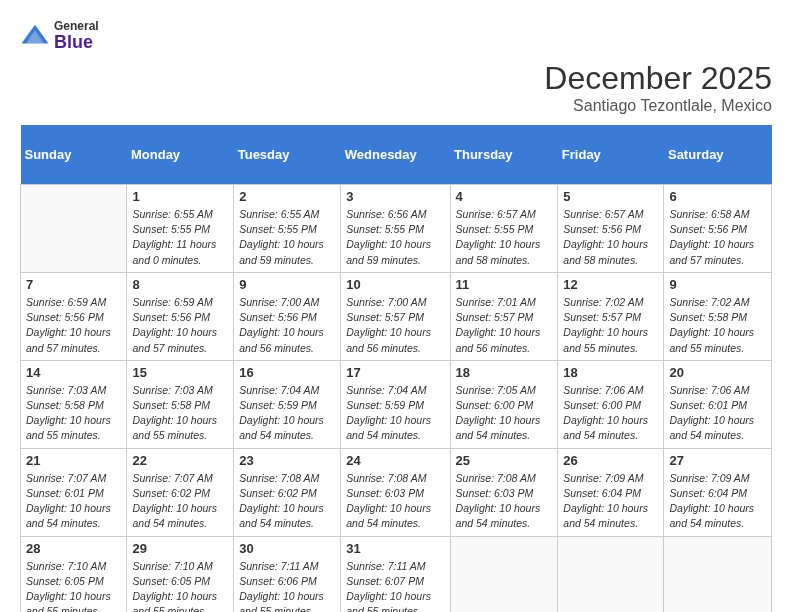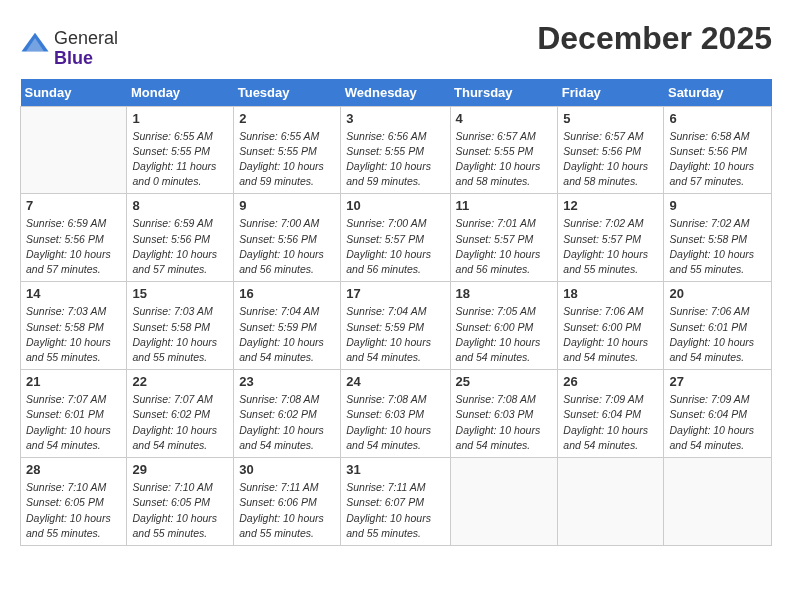--- a/index.html
+++ b/index.html
@@ -19,56 +19,56 @@
     .logo {
       display: flex;
       align-items: center;
     }
     .logo-text {
       display: flex;
       flex-direction: column;
       line-height: 1.1;
     }
     .logo-general {
-      font-size: 18px;
-      font-weight: normal;
-      color: #333;
-      margin-top: 9px;
+      font-size: 12px;
+      font-weight: bold;
+      color: #333;
     }
     .logo-blue {
       font-size: 18px;
       font-weight: bold;
       color: #4c1d95;
     }
     .logo-icon {
       width: 30px;
       height: 30px;
       margin-right: 4px;
     }
     .title-block {
       text-align: right;
     }
     .month-title {
       font-size: 32px;
-      font-weight: bold;
-      color: #333;
+      font-weight: normal;
+      color: #333;
+      margin-top: 40px;
     }
     .location {
       font-size: 16px;
       color: #555;
     }
     table {
       width: 100%;
       border-collapse: collapse;
       font-size: 11px;
     }
     thead tr th {
       background-color: #3a7bd5;
       color: #fff;
-      padding: 6px 4px;
+      padding: 22px 4px;
       text-align: left;
       font-size: 13px;
       font-weight: bold;
     }
     tbody tr td {
       border: 1px solid #ccc;
       padding: 4px 5px;
       vertical-align: top;
       height: 85px;
       width: 113px;
@@ -99,20 +99,21 @@
       <polygon points="20,5 38,30 2,30" fill="#3a7bd5"></polygon>
       <polygon points="20,12 32,30 8,30" fill="#fff" opacity="0.3"></polygon>
     </svg>
     <div class="logo-text">
       <span class="logo-general">General</span>
       <span class="logo-blue">Blue</span>
     </div>
   </div>
   <div class="title-block">
     <div class="month-title">December 2025</div>
+    <div class="location">Santiago Tezontlale, Mexico</div>
   </div>
 </div>
 
 <table>
   <thead>
     <tr>
     <th>Sunday</th>
         <th>Monday</th>
         <th>Tuesday</th>
         <th>Wednesday</th>

